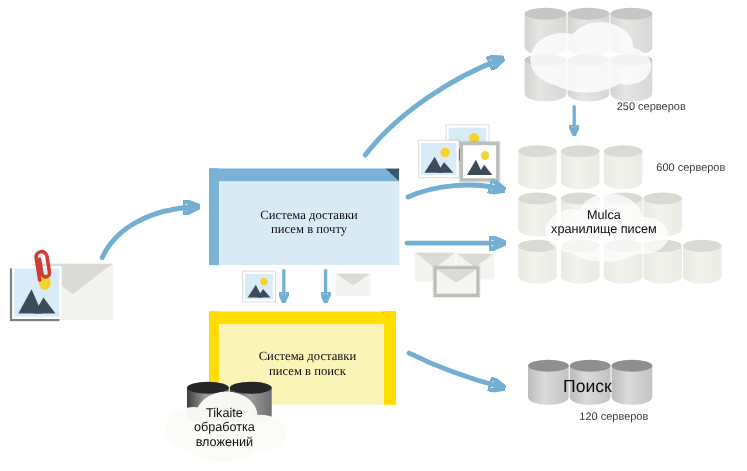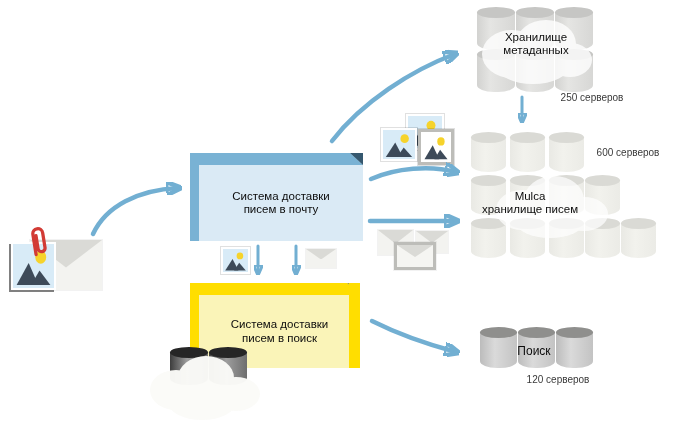--- a/index.html
+++ b/index.html
@@ -3,21 +3,21 @@
 <meta charset="utf-8">
 <style>
   * { margin:0; padding:0; box-sizing:border-box; }
   html,body { background:#fff; }
   .canvas {
     position:relative; width:679px; height:428px; background:#fff; overflow:hidden;
     font-family:"Liberation Sans","DejaVu Sans",sans-serif; color:#0c0c0c;
   }
 
   
-  .pbox { position:absolute; }
+  .pbox { position:absolute;font-family:Liberation Serif, serif; }
   .pbox .strip { position:absolute; top:0; left:0; right:0; height:12px;
     clip-path:polygon(0 0, calc(100% - 13px) 0, 100% 100%, 0 100%); }
   .pbox .fold { position:absolute; top:0; right:0; width:13px; height:12px;
     clip-path:polygon(0 0, 100% 100%, 100% 0); }
   .pbox .edge-l { position:absolute; top:0; bottom:0; left:0; width:9px; }
   .pbox .edge-r { position:absolute; top:0; bottom:0; right:0; width:11px; }
   .pbox .blabel { position:absolute; left:9px; right:0; top:12px; bottom:0;
     display:flex; align-items:center; justify-content:center; text-align:center;
     white-space:pre-line; font-size:11.5px; line-height:13.5px; }
   .box-mail { left:190px; top:153px; width:173px; height:88px; background:#DAEAF5; }
@@ -109,22 +109,20 @@
   <div class="cyl cm" style="left:516px;top:49px;width:38px;height:43px"></div>
   <div class="cyl cm" style="left:555px;top:49px;width:38px;height:43px"></div>
   <svg class="cloud" style="left:478px;top:14px" width="118" height="74">
     <g fill="#ffffff" opacity="0.8">
         <ellipse cx="34" cy="40" rx="30" ry="24"></ellipse>
         <ellipse cx="68" cy="30" rx="30" ry="24"></ellipse>
         <ellipse cx="92" cy="46" rx="22" ry="17"></ellipse>
         <ellipse cx="55" cy="52" rx="36" ry="18"></ellipse>
       </g>
   </svg>
-  <div class="lbl" style="left:536px;top:31px">Хранилище
-метаданных</div>
   <div class="srv" style="left:592px;top:92px">250 серверов</div>
 
   <div class="cyl cu" style="left:471px;top:132px;width:35px;height:40px"></div>
   <div class="cyl cu" style="left:510px;top:132px;width:35px;height:40px"></div>
   <div class="cyl cu" style="left:549px;top:132px;width:35px;height:40px"></div>
   <div class="cyl cu" style="left:471px;top:175px;width:35px;height:40px"></div>
   <div class="cyl cu" style="left:510px;top:175px;width:35px;height:40px"></div>
   <div class="cyl cu" style="left:549px;top:175px;width:35px;height:40px"></div>
   <div class="cyl cu" style="left:585px;top:175px;width:35px;height:40px"></div>
   <div class="cyl cu" style="left:471px;top:218px;width:35px;height:40px"></div>
@@ -133,40 +131,43 @@
   <div class="cyl cu" style="left:585px;top:218px;width:35px;height:40px"></div>
   <div class="cyl cu" style="left:621px;top:218px;width:35px;height:40px"></div>
   <svg class="cloud" style="left:492px;top:170px" width="120" height="72">
     <g fill="#ffffff" opacity="0.72">
         <ellipse cx="30" cy="40" rx="26" ry="20"></ellipse>
         <ellipse cx="62" cy="30" rx="30" ry="24"></ellipse>
         <ellipse cx="92" cy="44" rx="24" ry="17"></ellipse>
         <ellipse cx="58" cy="52" rx="34" ry="16"></ellipse>
       </g>
   </svg>
-  <div class="lbl" style="left:530px;top:190px">Mulca
+  <div class="lbl" style="left:549px;top:190px">Mulca
 хранилище писем</div>
   <div class="srv" style="left:628px;top:147px">600 серверов</div>
 
   <div class="cyl cs" style="left:480px;top:327px;width:37px;height:41px"></div>
   <div class="cyl cs" style="left:518px;top:327px;width:37px;height:41px"></div>
   <div class="cyl cs" style="left:556px;top:327px;width:37px;height:41px"></div>
-  <div class="lbl" style="left:534px;top:345px;font-size:12px">Поиск</div>
+  <div class="lbl" style="left:534px;top:345px;font-size:16px">Поиск</div>
   <div class="srv" style="left:558px;top:374px">120 серверов</div>
 
   <div class="cyl cd" style="left:170px;top:347px;width:38px;height:38px"></div>
   <div class="cyl cd" style="left:209px;top:347px;width:38px;height:38px"></div>
   <svg class="cloud" style="left:150px;top:352px" width="112" height="70">
     <g fill="#FBFBF8" opacity="0.97">
         <ellipse cx="26" cy="38" rx="26" ry="20"></ellipse>
         <ellipse cx="56" cy="26" rx="28" ry="22"></ellipse>
         <ellipse cx="86" cy="42" rx="24" ry="17"></ellipse>
         <ellipse cx="52" cy="50" rx="34" ry="18"></ellipse>
       </g>
   </svg>
+  <div class="lbl" style="left:204px;top:370px">Tikaite
+обработка
+вложений</div>
 
   <div class="photo" style="left:406px;top:114px;width:38px;height:36px">
     <svg viewBox="0 0 34 30" preserveAspectRatio="none">
         <circle cx="23" cy="9" r="4.5" fill="#F6D32B"></circle>
         <polygon points="3,28 13,13 21,28" fill="#3D4A59"></polygon>
         <polygon points="15,28 22,18 31,28" fill="#3D4A59"></polygon>
       </svg>
   </div>
   <div class="photo" style="left:381px;top:128px;width:36px;height:33px">
     <svg viewBox="0 0 34 30" preserveAspectRatio="none">

